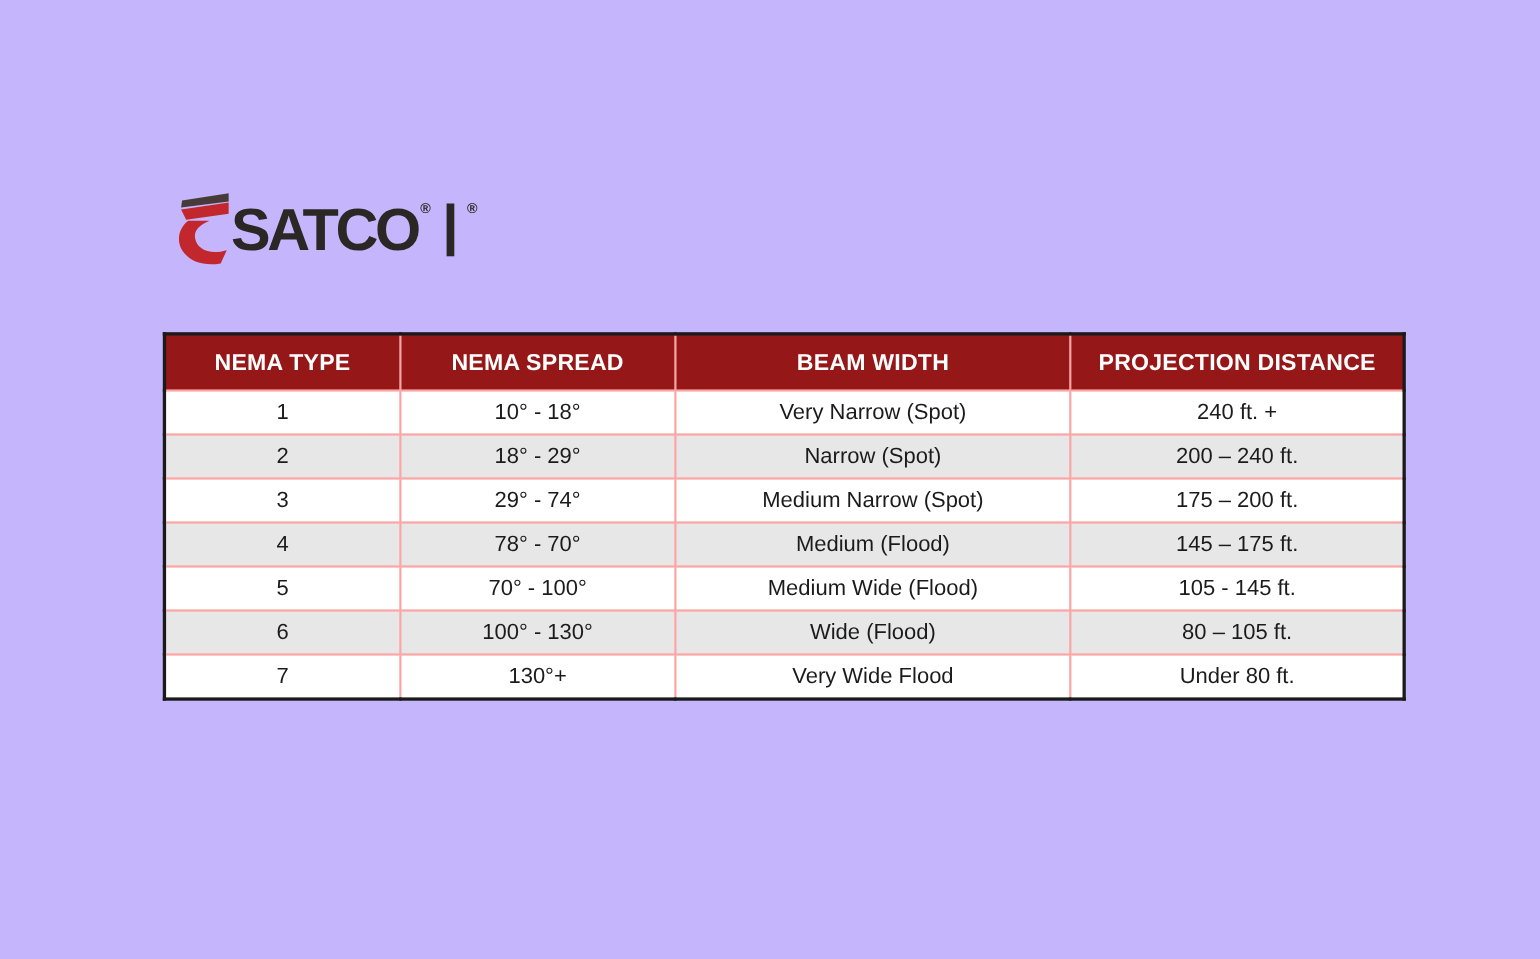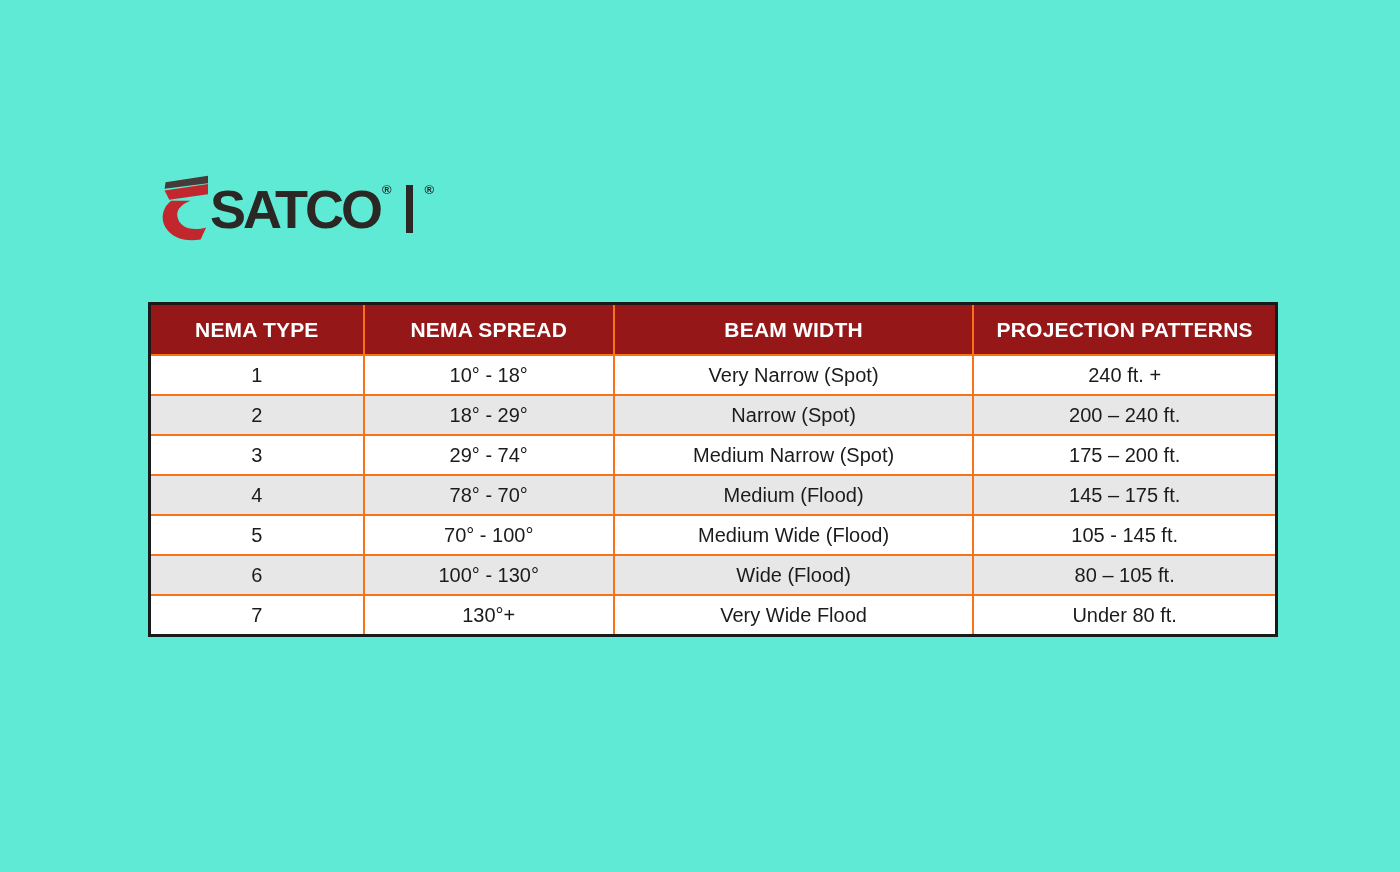--- a/index.html
+++ b/index.html
@@ -5,21 +5,21 @@
   html, body {
     margin: 0;
     padding: 0;
     background: #ffffff;
     font-family: "Liberation Sans", sans-serif;
   }
   .page {
     position: relative;
     width: 1400px;
     height: 872px;
-    background: #5eead4;
+    background: #c4b5fd;
     overflow: hidden;
   }
 
   
   .brand-header {
     position: absolute;
     left: 160px;
     top: 172px;
     height: 74px;
     display: flex;
@@ -72,21 +72,21 @@
     position: absolute;
     left: 148px;
     top: 302px;
     width: 1130px;
     border-collapse: collapse;
     table-layout: fixed;
     border: 3px solid #1a1a1a;
   }
   .nema-table th,
   .nema-table td {
-    border: 2px solid #f97316;
+    border: 2px solid #fca5a5;
     text-align: center;
     vertical-align: middle;
     padding: 0;
   }
   .nema-table thead th {
     background: #951718;
     color: #ffffff;
     font-size: 21px;
     font-weight: 700;
     height: 49px;
@@ -128,21 +128,21 @@
       <col style="width:19.0%">
       <col style="width:22.2%">
       <col style="width:31.9%">
       <col style="width:26.9%">
     </colgroup>
     <thead>
       <tr>
         <th>NEMA TYPE</th>
         <th>NEMA SPREAD</th>
         <th>BEAM WIDTH</th>
-        <th>PROJECTION PATTERNS</th>
+        <th>PROJECTION DISTANCE</th>
       </tr>
     </thead>
     <tbody>
       <tr>
         <td>1</td>
         <td>10° - 18°</td>
         <td>Very Narrow (Spot)</td>
         <td>240 ft. +</td>
       </tr>
       <tr>

